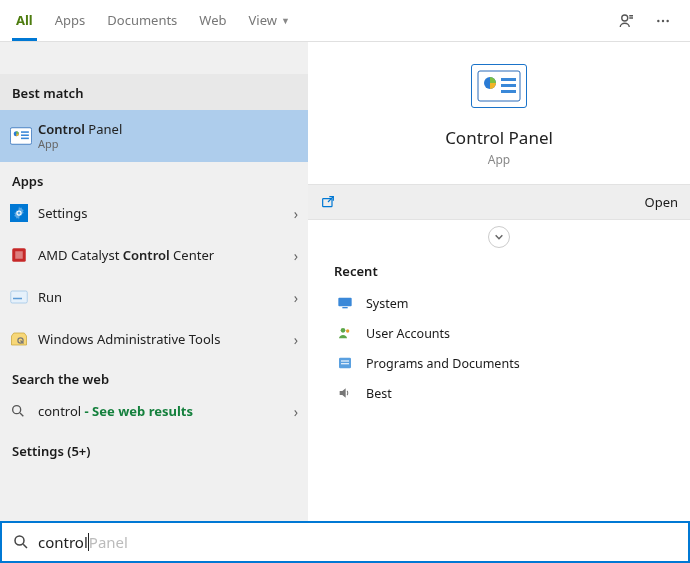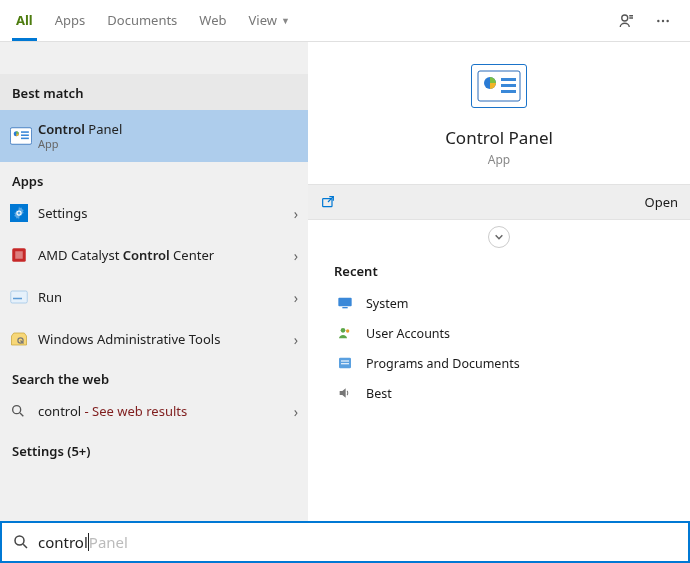--- a/index.html
+++ b/index.html
@@ -92,21 +92,21 @@
   .result-row .r-title { font-size: 13px; color: #222; }
   .result-row .r-sub { font-size: 11px; color: #666; }
   .result-row .r-chev { color: #666; font-size: 14px; width: 14px; text-align: right; }
 
   .left-sub-header {
     font-weight: 600;
     font-size: 13px;
     padding: 10px 12px 2px 12px;
   }
 
-  .web-sub { color: #7f1d1d; font-weight: 400; }
+  .web-sub { color: #15803d; font-weight: 700; }
 
   
   .preview-top {
     display: flex;
     flex-direction: column;
     align-items: center;
     padding: 22px 0 16px 0;
   }
   .preview-icon-box {
     width: 56px;

